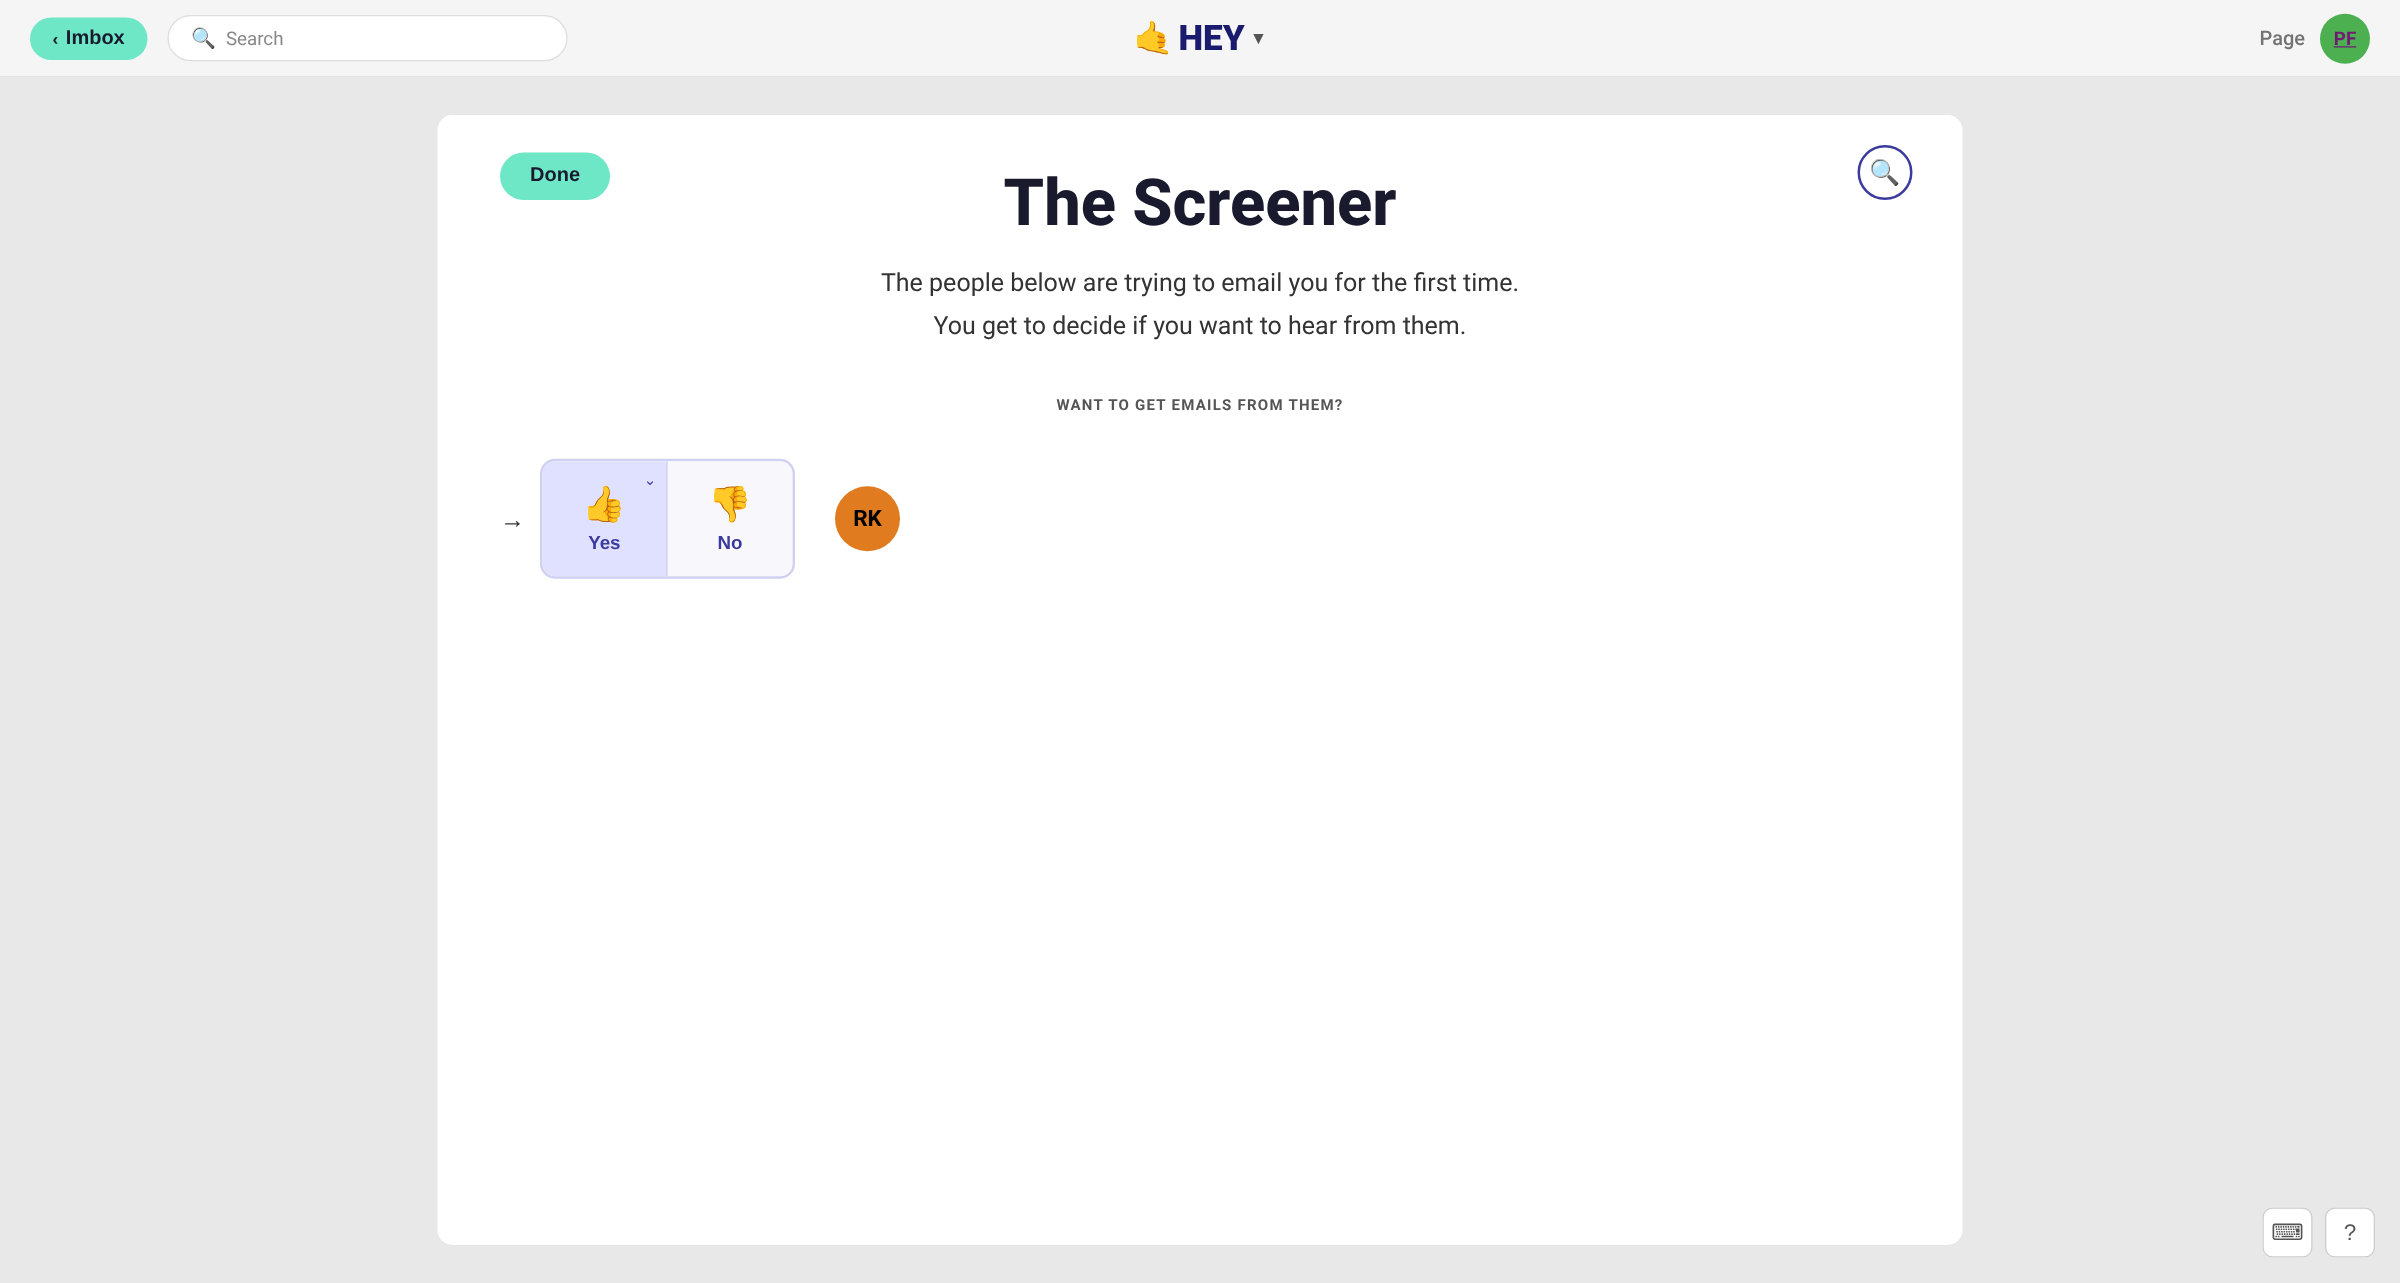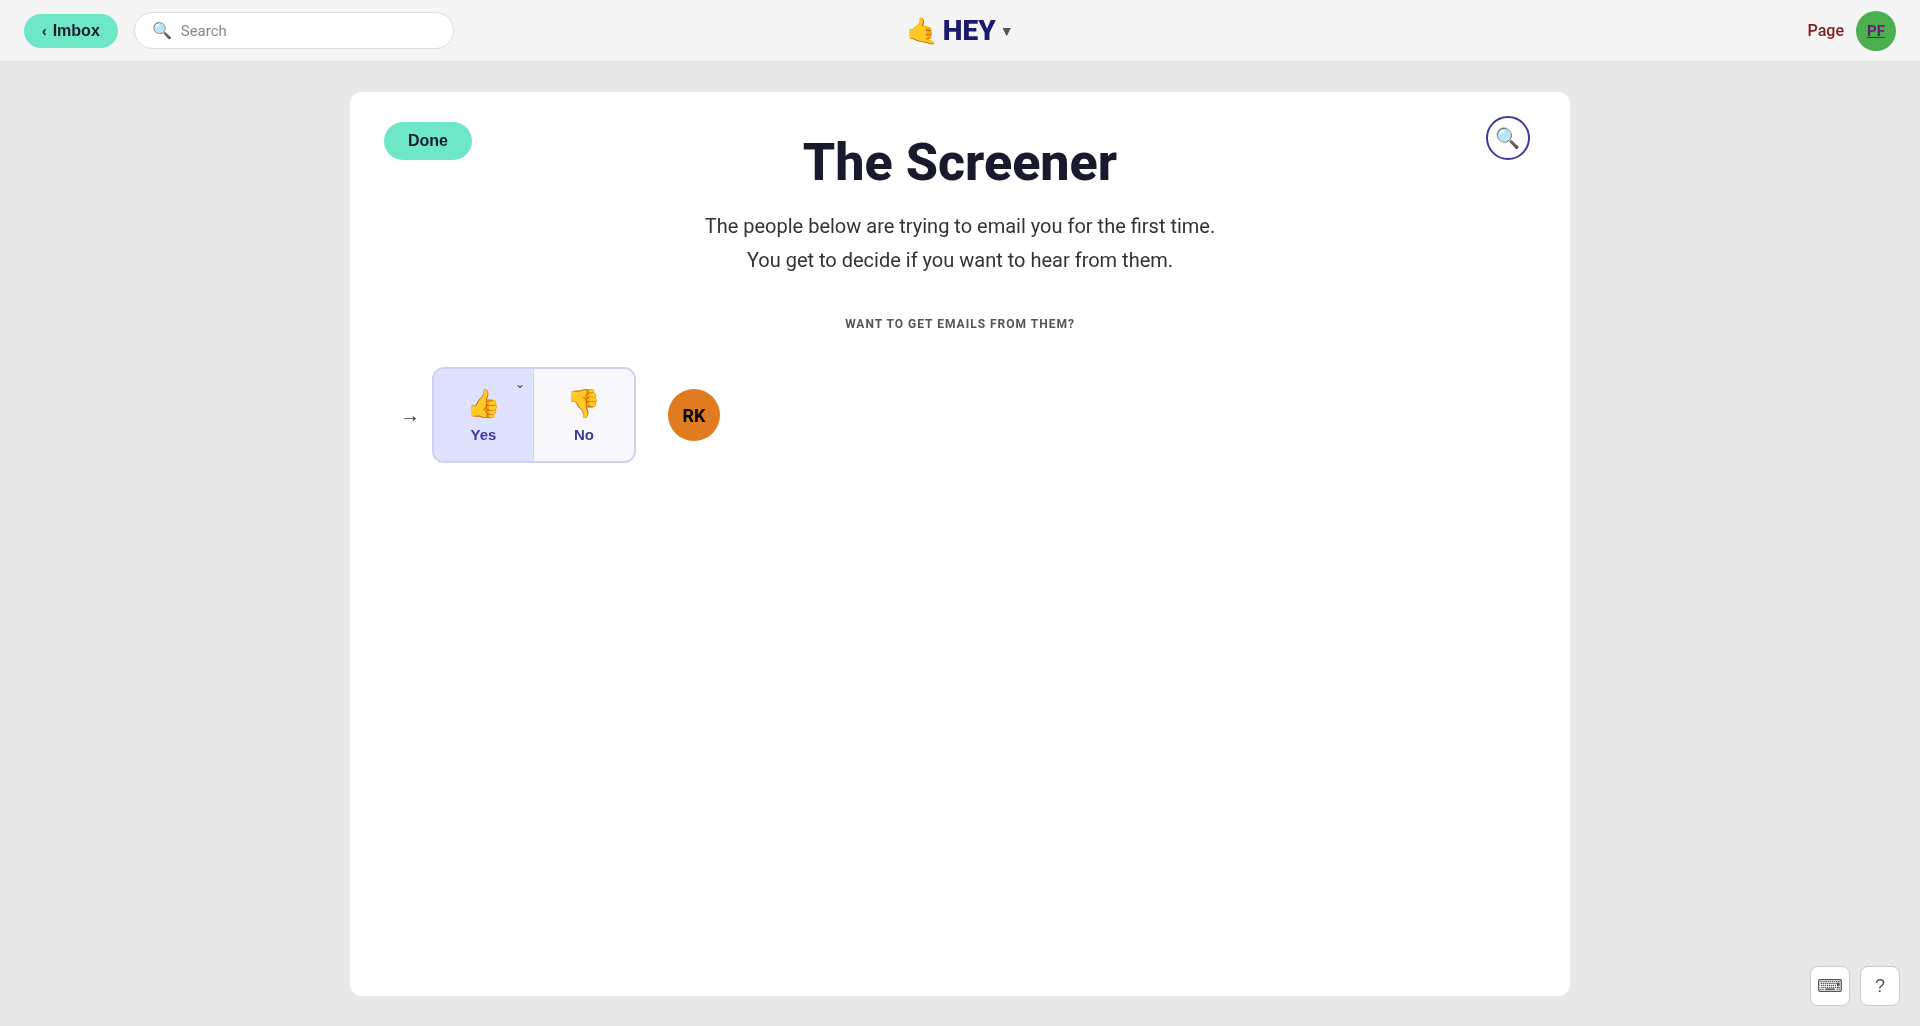--- a/index.html
+++ b/index.html
@@ -89,21 +89,21 @@
     }
 
     
     .nav-right {
       display: flex;
       align-items: center;
       gap: 12px;
     }
     .page-label {
       font-size: 16px;
-      color: #7f1d1d;
+      color: #737373;
       font-weight: 500;
     }
     .avatar {
       width: 40px;
       height: 40px;
       border-radius: 50%;
       background: #4caf50;
       display: flex;
       align-items: center;
       justify-content: center;
@@ -136,21 +136,21 @@
       background: #6ee7c7;
       border: none;
       border-radius: 24px;
       padding: 10px 24px;
       font-size: 16px;
       font-weight: 600;
       color: #1a1a2e;
       cursor: pointer;
       position: absolute;
       top: 30px;
-      left: 34px;
+      left: 50px;
     }
 
     .search-circle-btn {
       position: absolute;
       top: 24px;
       right: 40px;
       width: 44px;
       height: 44px;
       border-radius: 50%;
       border: 2px solid #3b3b9e;

